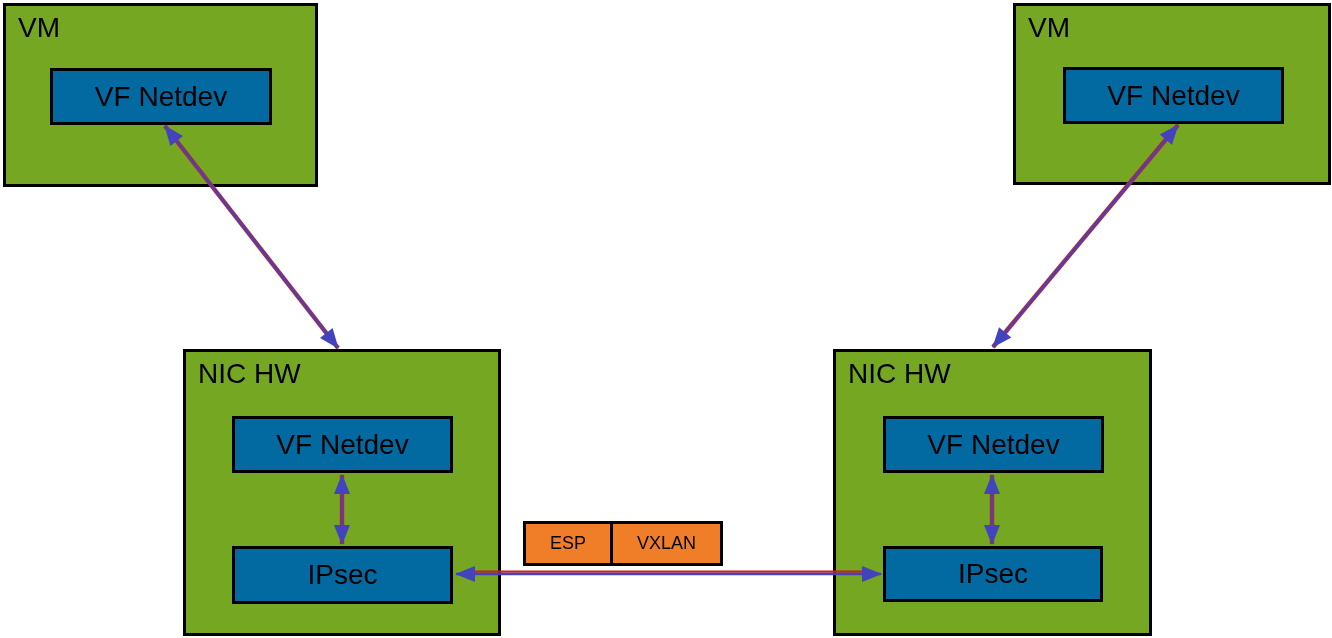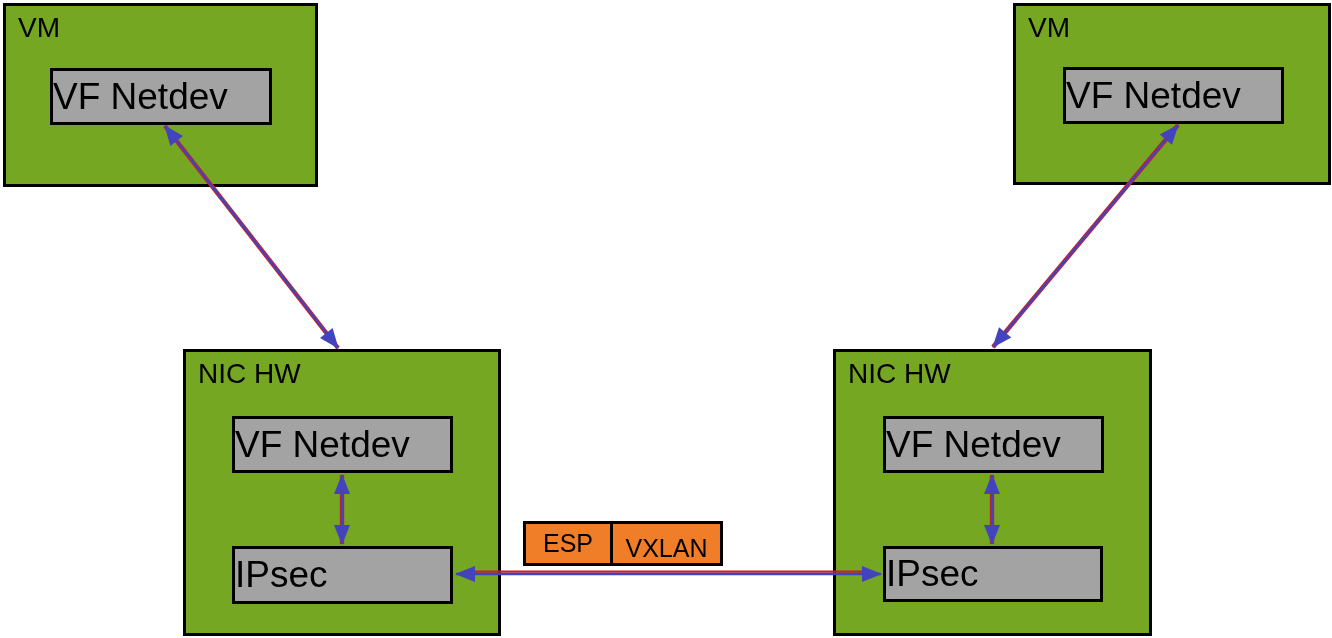--- a/index.html
+++ b/index.html
@@ -23,50 +23,51 @@
     position: absolute;
     top: 5px;
     left: 12px;
     font-size: 28px;
     line-height: 1.2;
     color: #000;
     white-space: nowrap;
   }
   .inner-box {
     position: absolute;
-    background: #a3a3a3;
+    background: #0369a1;
     border: 3px solid #000;
     box-sizing: border-box;
     display: flex;
     align-items: center;
-    font-size: 37px;
+    justify-content: center;
+    font-size: 28px;
     color: #000;
     white-space: nowrap;
   }
   .packet-strip {
     position: absolute;
     left: 523px;
     top: 521px;
     display: flex;
   }
   .packet-seg {
     background: #F07D28;
     border: 3px solid #000;
     box-sizing: border-box;
     height: 45px;
     display: flex;
     align-items: center;
     justify-content: center;
-    font-size: 25px;
+    font-size: 18px;
     color: #000;
     white-space: nowrap;
   }
   .packet-seg + .packet-seg { margin-left: -3px; }
   .seg-esp   { width: 90px; }
-  .seg-vxlan { width: 113px; align-items: flex-end; }
+  .seg-vxlan { width: 113px; }
   .seg-tcp   { width: 90px; }
   .arrow-layer {
     position: absolute;
     left: 0; top: 0;
     width: 1332px;
     height: 638px;
     pointer-events: none;
   }
 </style>
 </head>

